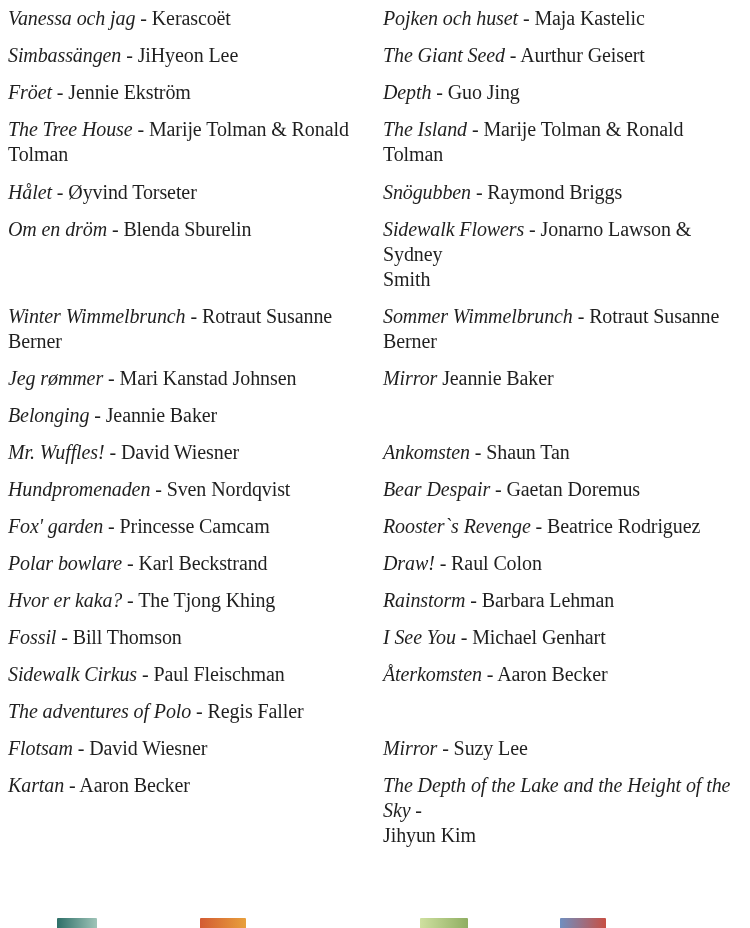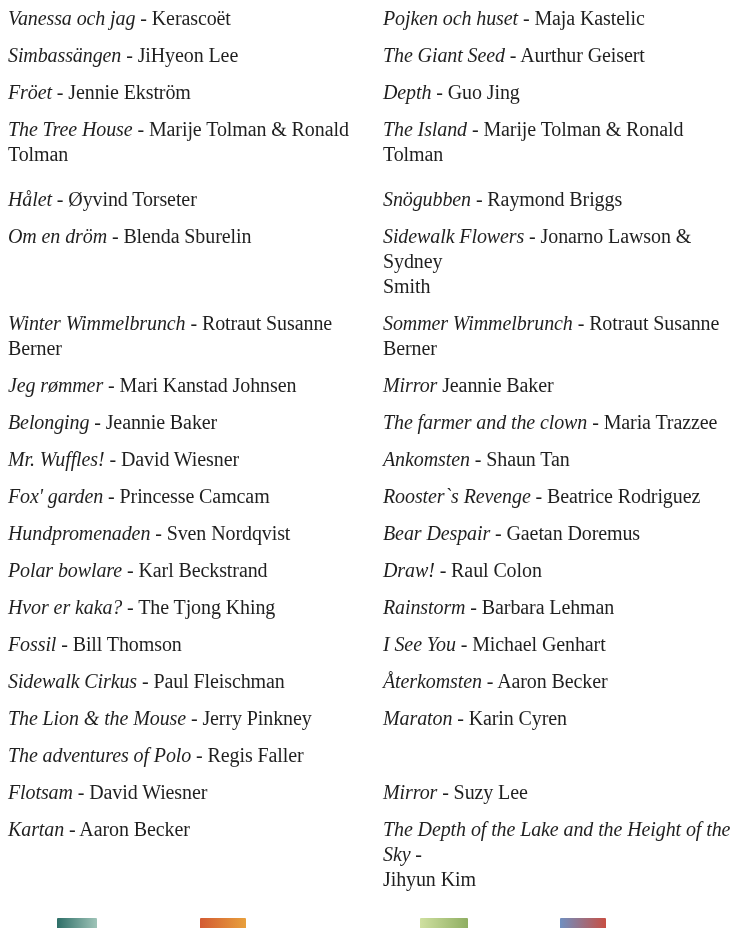--- a/index.html
+++ b/index.html
@@ -18,21 +18,21 @@
   .page {
     padding: 6px 0 0 8px;
     width: 742px;
   }
   .row {
     display: grid;
     grid-template-columns: 375px 359px;
     margin-bottom: 12px;
   }
   
-  .rows .row:nth-child(4) { margin-bottom: 20px; }
+  .rows .row:nth-child(4) { margin-bottom: 13px; }
   .cell {
     font-size: 20px;
     line-height: 25px;
     letter-spacing: -0.1px;
   }
   .title {
     font-style: italic;
     white-space: pre-line;
   }
   .sep, .author {
@@ -87,53 +87,48 @@
         <div class="cell"><span class="title">Winter Wimmelbrunch</span><span class="sep"> - </span><span class="author">Rotraut Susanne Berner</span></div>
         <div class="cell"><span class="title">Sommer Wimmelbrunch</span><span class="sep"> - </span><span class="author">Rotraut Susanne
 Berner</span></div>
       </div>
       <div class="row">
         <div class="cell"><span class="title">Jeg rømmer</span><span class="sep"> - </span><span class="author">Mari Kanstad Johnsen</span></div>
         <div class="cell"><span class="title">Mirror</span><span class="sep"> </span><span class="author">Jeannie Baker</span></div>
       </div>
       <div class="row">
         <div class="cell"><span class="title">Belonging</span><span class="sep"> - </span><span class="author">Jeannie Baker</span></div>
-        <div class="cell"><span class="title">The farmer and the clown</span><span class="sep"> - </span><span class="author">Maria Trazzee</span></div>
       </div>
       <div class="row">
         <div class="cell"><span class="title">Mr. Wuffles!</span><span class="sep"> - </span><span class="author">David Wiesner</span></div>
         <div class="cell"><span class="title">Ankomsten</span><span class="sep"> - </span><span class="author">Shaun Tan</span></div>
       </div>
       <div class="row">
+        <div class="cell"><span class="title">Hundpromenaden</span><span class="sep"> - </span><span class="author">Sven Nordqvist</span></div>
+        <div class="cell"><span class="title">Bear Despair</span><span class="sep"> - </span><span class="author">Gaetan Doremus</span></div>
+      </div>
+      <div class="row">
         <div class="cell"><span class="title">Fox' garden</span><span class="sep"> - </span><span class="author">Princesse Camcam</span></div>
         <div class="cell"><span class="title">Rooster`s Revenge</span><span class="sep"> - </span><span class="author">Beatrice Rodriguez</span></div>
-      </div>
-      <div class="row">
-        <div class="cell"><span class="title">Hundpromenaden</span><span class="sep"> - </span><span class="author">Sven Nordqvist</span></div>
-        <div class="cell"><span class="title">Bear Despair</span><span class="sep"> - </span><span class="author">Gaetan Doremus</span></div>
       </div>
       <div class="row">
         <div class="cell"><span class="title">Polar bowlare</span><span class="sep"> - </span><span class="author">Karl Beckstrand</span></div>
         <div class="cell"><span class="title">Draw!</span><span class="sep"> - </span><span class="author">Raul Colon</span></div>
       </div>
       <div class="row">
         <div class="cell"><span class="title">Hvor er kaka?</span><span class="sep"> - </span><span class="author">The Tjong Khing</span></div>
         <div class="cell"><span class="title">Rainstorm</span><span class="sep"> - </span><span class="author">Barbara Lehman</span></div>
       </div>
       <div class="row">
         <div class="cell"><span class="title">Fossil</span><span class="sep"> - </span><span class="author">Bill Thomson</span></div>
         <div class="cell"><span class="title">I See You</span><span class="sep"> - </span><span class="author">Michael Genhart</span></div>
       </div>
       <div class="row">
         <div class="cell"><span class="title">Sidewalk Cirkus</span><span class="sep"> - </span><span class="author">Paul Fleischman</span></div>
         <div class="cell"><span class="title">Återkomsten</span><span class="sep"> - </span><span class="author">Aaron Becker</span></div>
-      </div>
-      <div class="row">
-        <div class="cell"><span class="title">The Lion &amp; the Mouse</span><span class="sep"> - </span><span class="author">Jerry Pinkney</span></div>
-        <div class="cell"><span class="title">Maraton</span><span class="sep"> - </span><span class="author">Karin Cyren</span></div>
       </div>
       <div class="row">
         <div class="cell"><span class="title">The adventures of Polo</span><span class="sep"> - </span><span class="author">Regis Faller</span></div>
       </div>
       <div class="row">
         <div class="cell"><span class="title">Flotsam</span><span class="sep"> - </span><span class="author">David Wiesner</span></div>
         <div class="cell"><span class="title">Mirror</span><span class="sep"> - </span><span class="author">Suzy Lee</span></div>
       </div>
       <div class="row">
         <div class="cell"><span class="title">Kartan</span><span class="sep"> - </span><span class="author">Aaron Becker</span></div>

